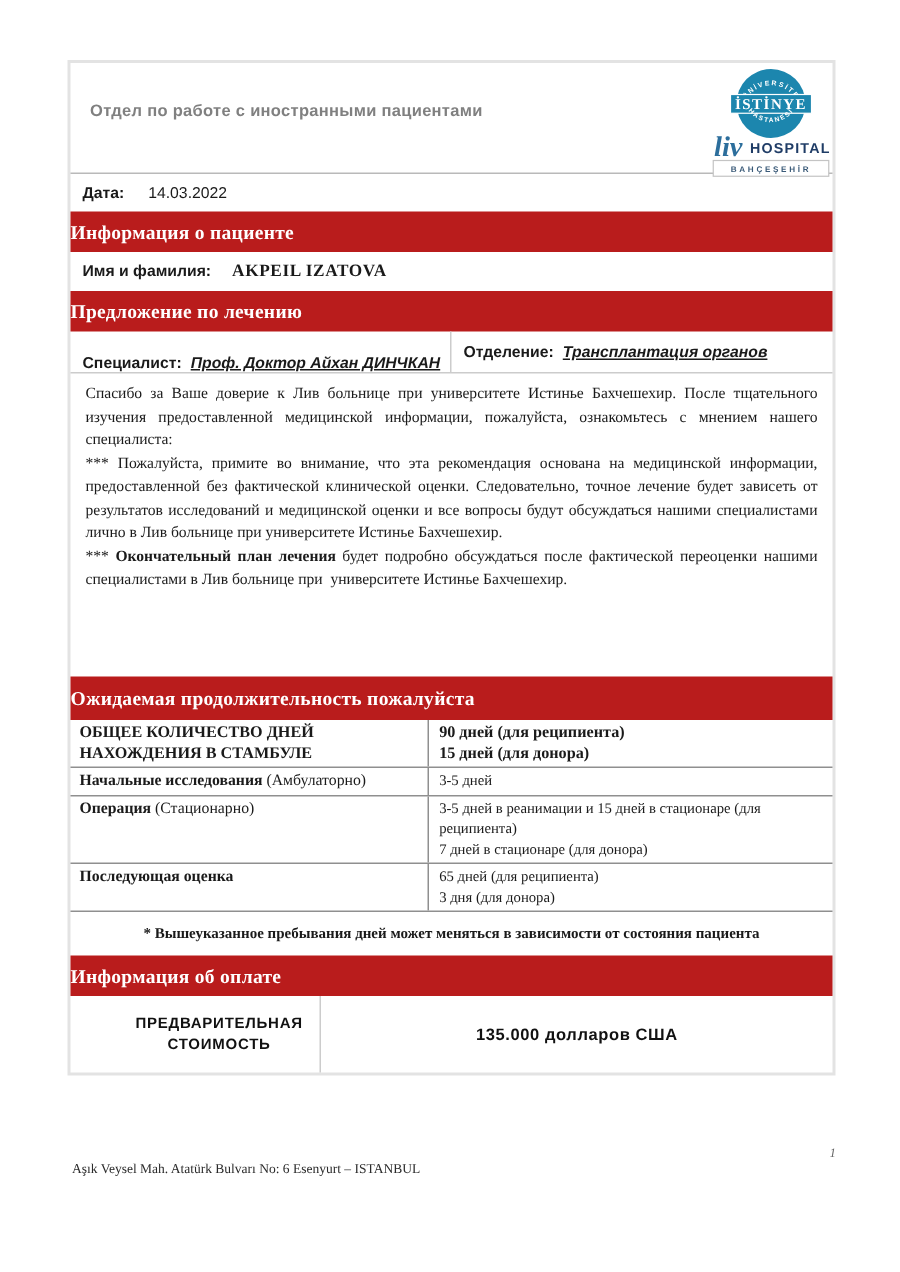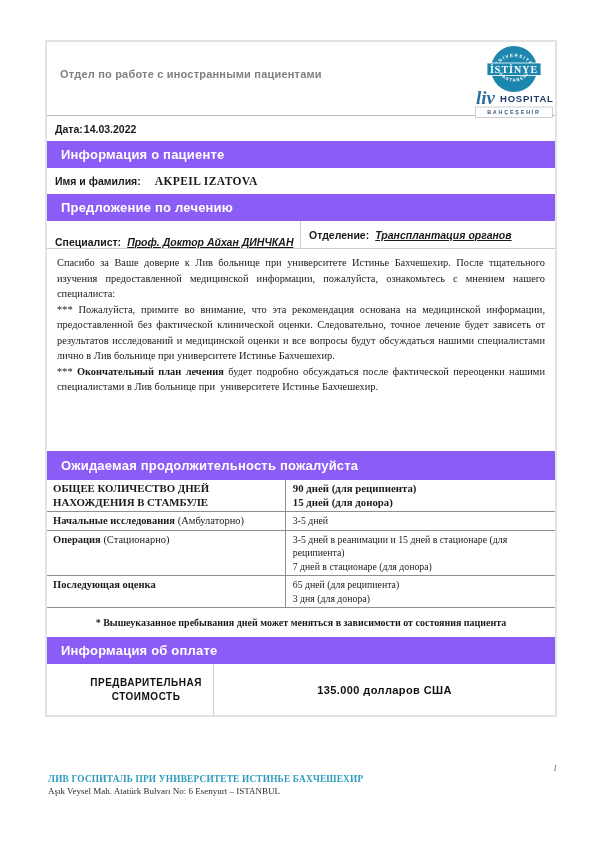--- a/index.html
+++ b/index.html
@@ -13,25 +13,25 @@
   
   .doc-header{height:73px;position:relative;flex:0 0 auto;}
   .dept-title{position:absolute;left:13px;top:26px;color:#808080;font-weight:bold;
               font-family:"Liberation Sans",sans-serif;font-size:11px;letter-spacing:0.2px;}
   .logo-block{position:absolute;right:1px;top:2px;width:80px;height:74px;}
 
   
   .date-row{flex:0 0 auto;height:26px;border-top:1px solid #b9b9b9;display:flex;align-items:center;
             padding:0 8px;box-sizing:border-box;font-size:10.5px;}
   .date-row .lbl{font-family:"Liberation Sans",sans-serif;font-weight:bold;}
-  .date-row .val{font-family:"Liberation Sans",sans-serif;font-weight:bold;margin-left:1px;}
-
-  
-  .section-bar{flex:0 0 auto;background:#8b5cf6;color:#ffffff;font-family:Liberation Sans, sans-serif;
-               font-weight:bold;font-size:13px;display:flex;align-items:center;padding:0 14px;
+  .date-row .val{font-family:"Liberation Sans",sans-serif;font-weight:normal;margin-left:16px;}
+
+  
+  .section-bar{flex:0 0 auto;background:#b91c1c;color:#ffffff;font-family:Liberation Serif, serif;
+               font-weight:bold;font-size:13px;display:flex;align-items:center;padding:0 0;
                box-sizing:border-box;letter-spacing:0.2px;}
   .bar-h27{height:27px;} .bar-h29{height:29px;}
 
   
   .name-row{flex:0 0 auto;height:26px;display:flex;align-items:center;padding:0 8px;box-sizing:border-box;}
   .name-row .lbl{font-family:"Liberation Sans",sans-serif;font-weight:bold;font-size:10.5px;text-align:right;}
   .name-row .val{font-weight:bold;font-size:11.5px;margin-left:14px;letter-spacing:0.4px;text-align:right;}
 
   
   .spec-row{flex:0 0 auto;height:28px;display:flex;border-bottom:1px solid #cccccc;box-sizing:border-box;}
@@ -185,17 +185,16 @@
         <div>СТОИМОСТЬ</div>
       </div>
       <div class="pay-right">135.000 долларов США</div>
     </div>
 
   </div>
 
   <div class="page-number">1</div>
 
   <div class="doc-footer">
-    <div class="f1">ЛИВ ГОСПИТАЛЬ ПРИ УНИВЕРСИТЕТЕ ИСТИНЬЕ БАХЧЕШЕХИР</div>
     <div class="f2">Aşık Veysel Mah. Atatürk Bulvarı No: 6 Esenyurt – ISTANBUL</div>
   </div>
 
 </div>
 
 </body></html>

